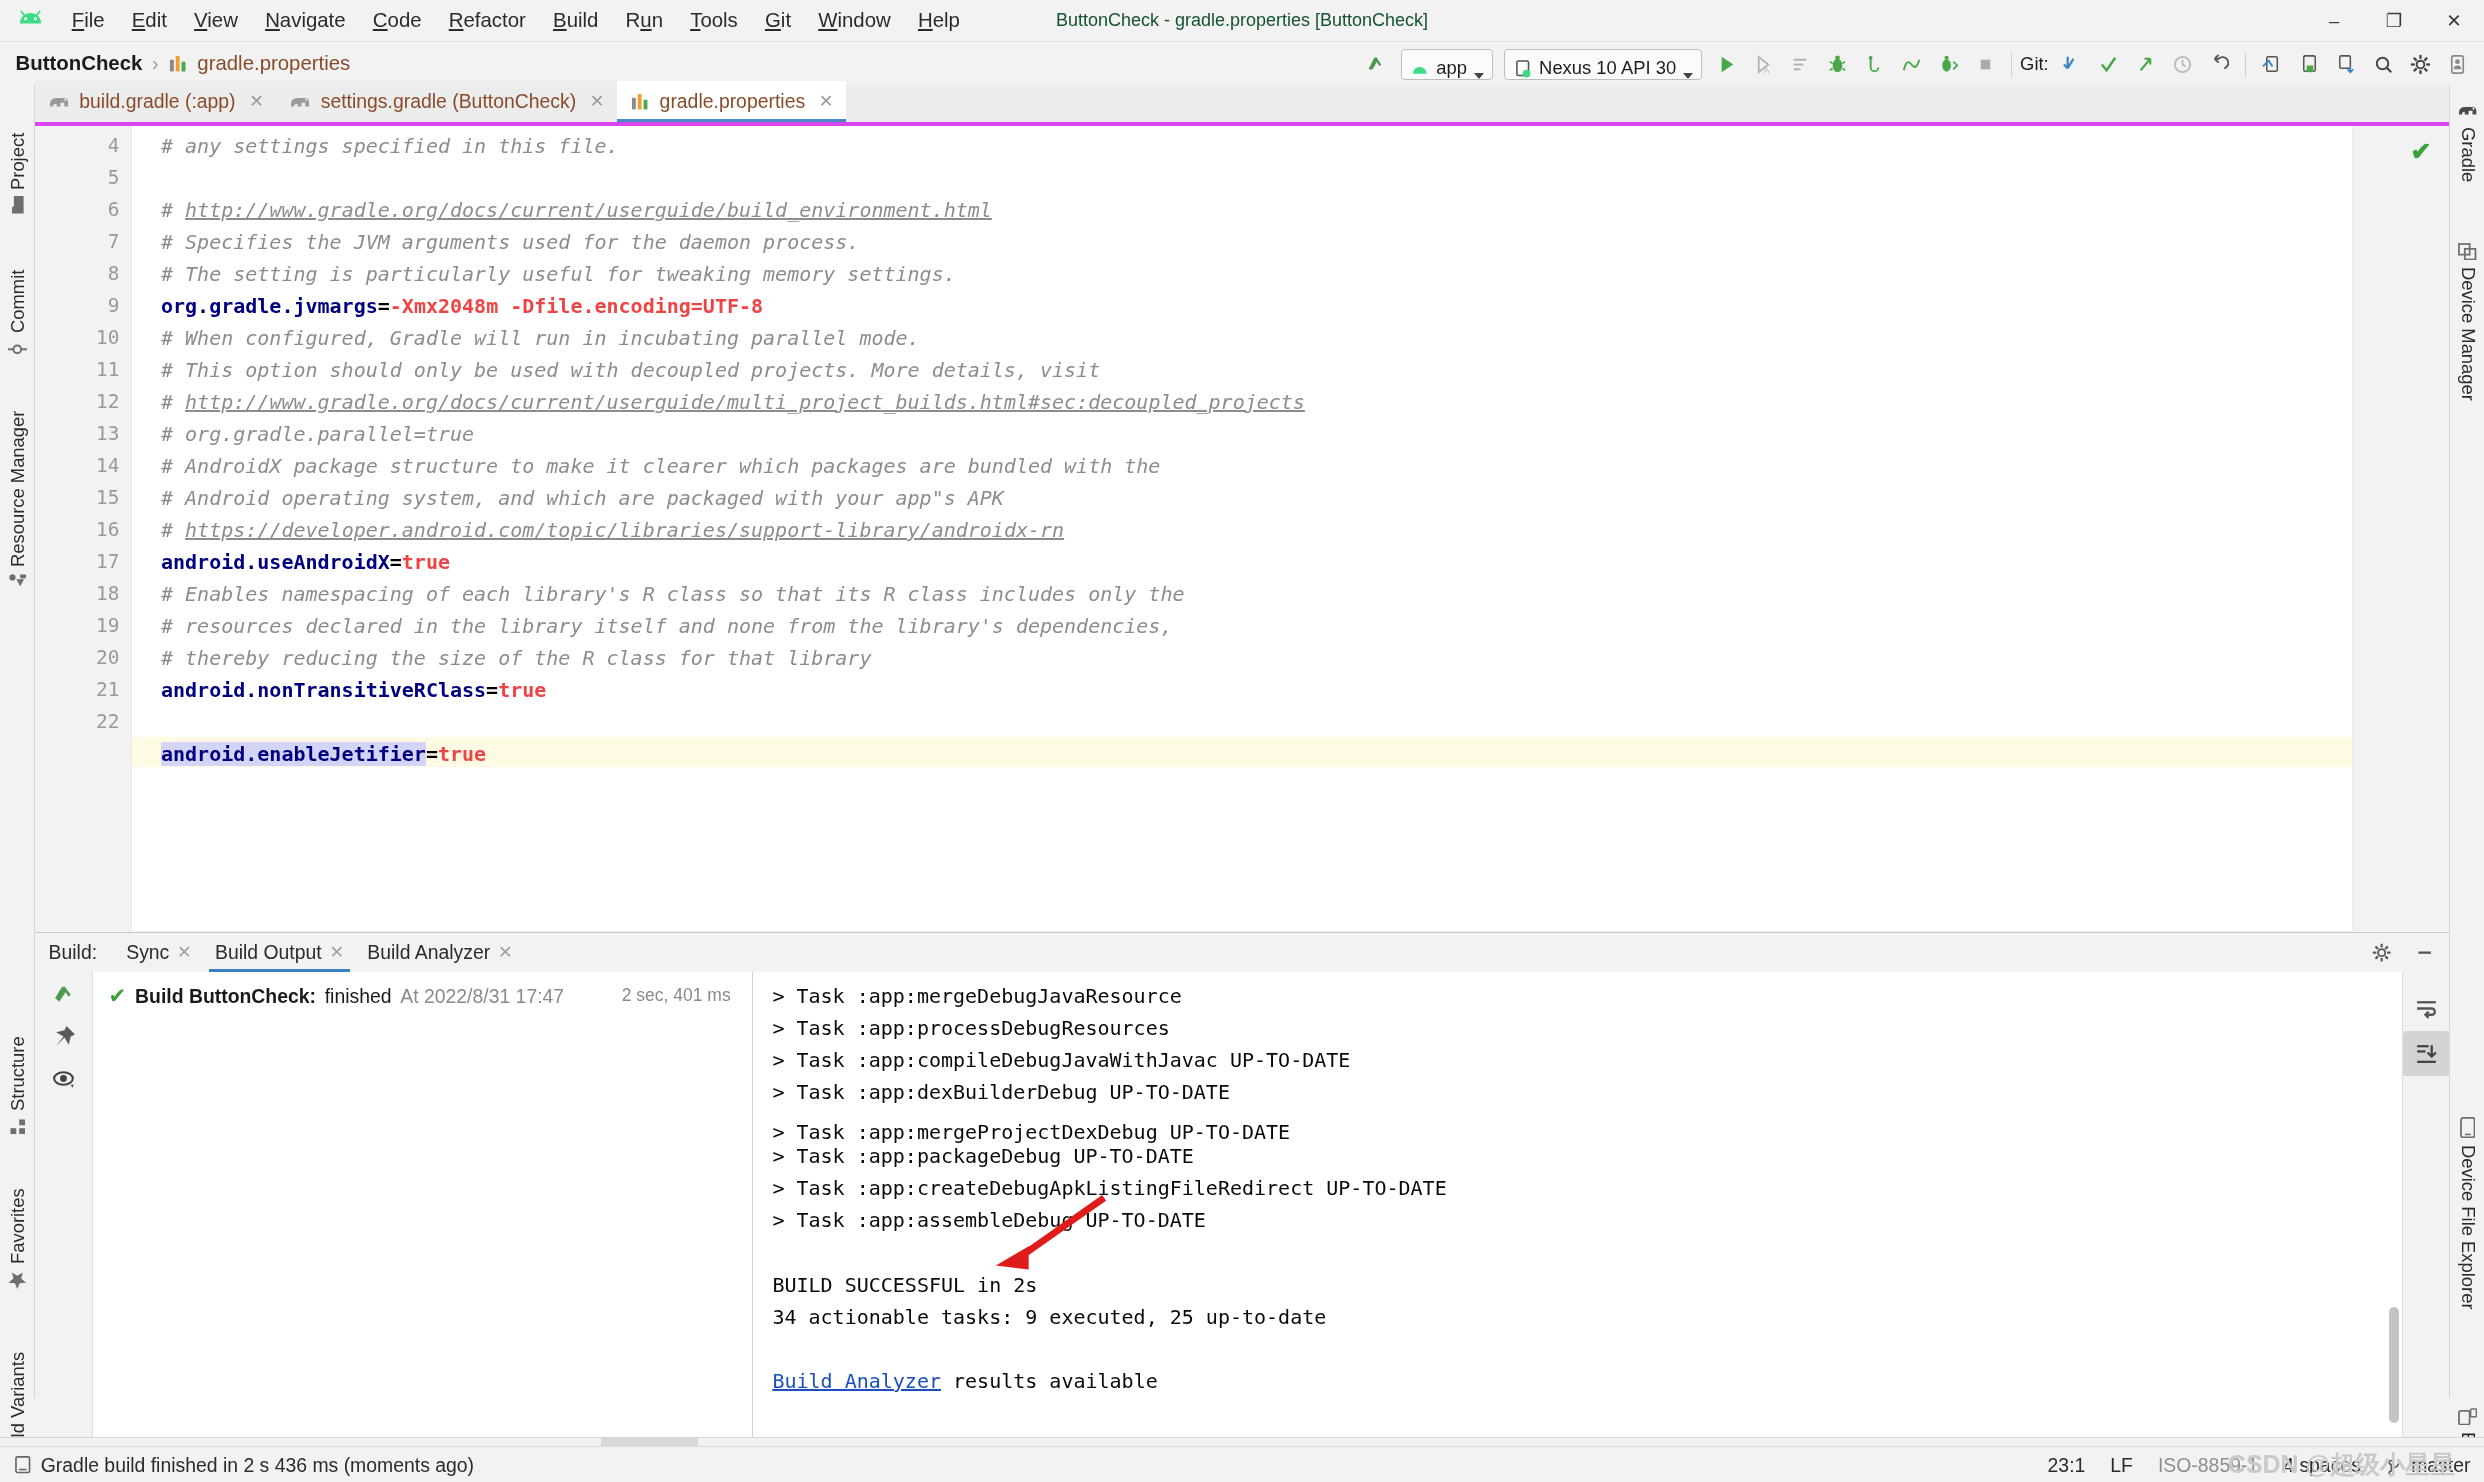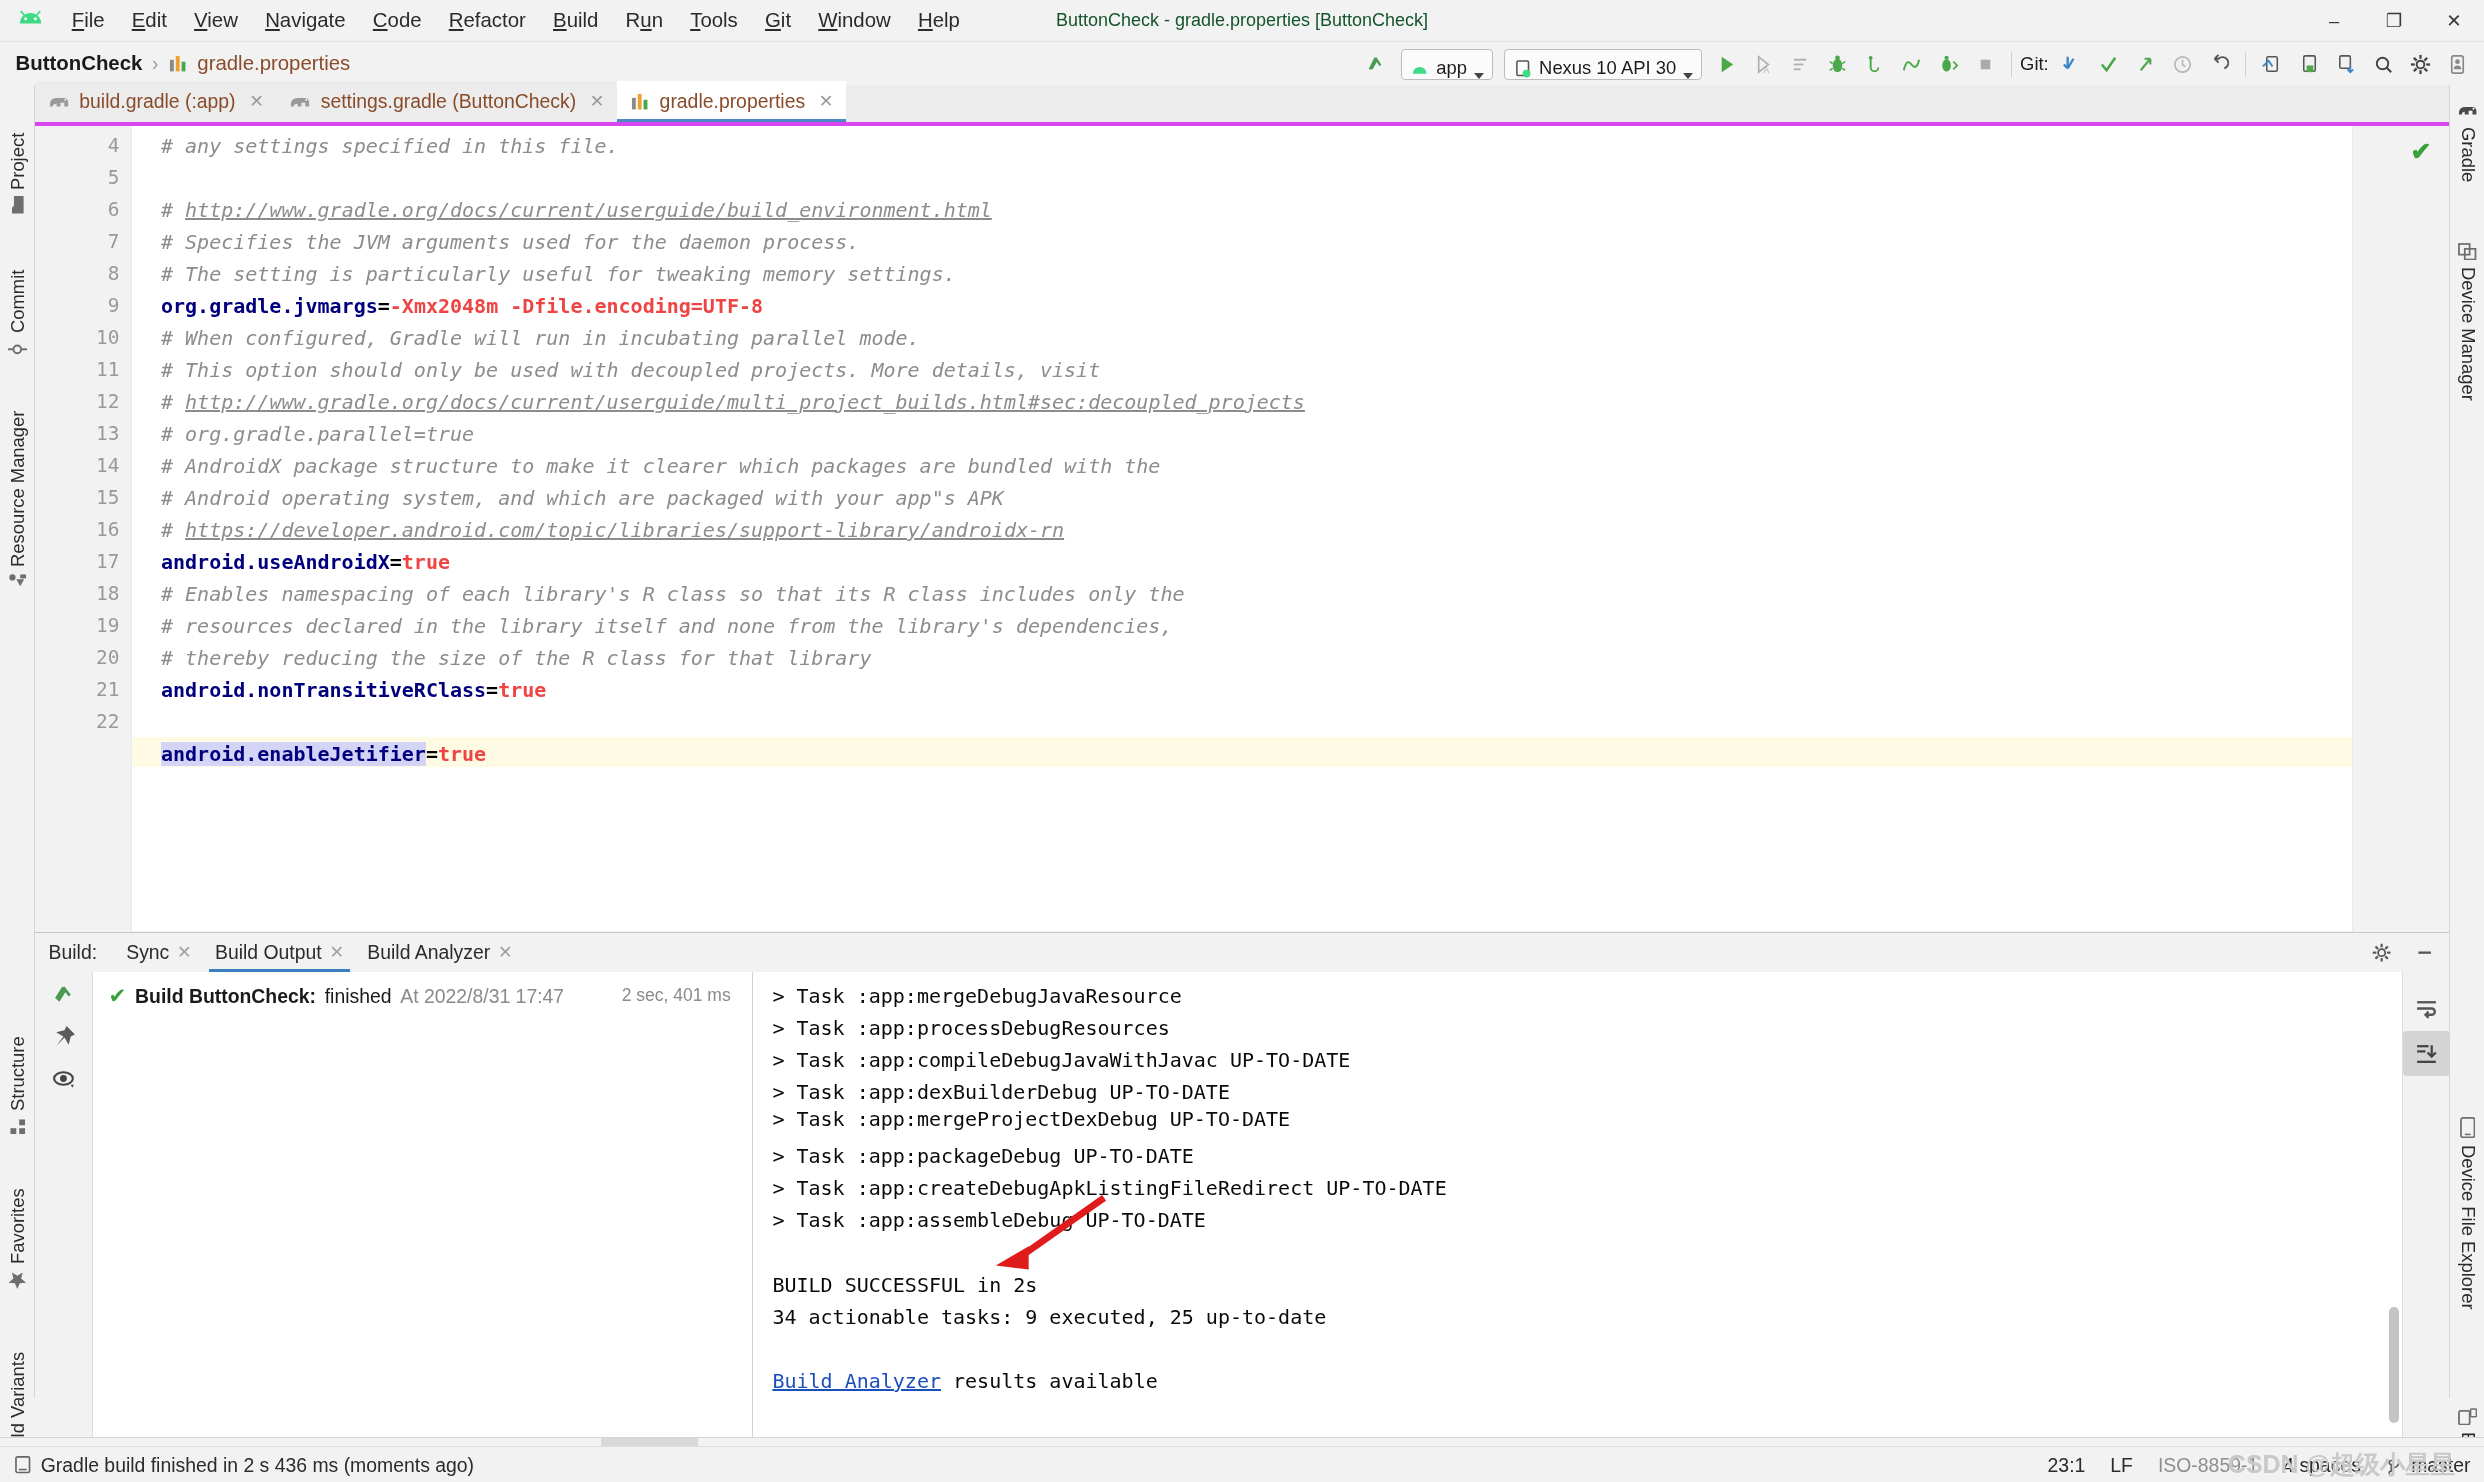--- a/index.html
+++ b/index.html
@@ -680,21 +680,21 @@
         <span style="color:#8a8a8a;">At 2022/8/31 17:47</span>
       </div>
       <div class="tree-time">2 sec, 401 ms</div>
     </div>
 
     <div class="bp-console">
       <div class="oline" style="top:11.6px">&gt; Task :app:mergeDebugJavaResource</div>
       <div class="oline" style="top:44px">&gt; Task :app:processDebugResources</div>
       <div class="oline" style="top:76px">&gt; Task :app:compileDebugJavaWithJavac UP-TO-DATE</div>
       <div class="oline" style="top:108px">&gt; Task :app:dexBuilderDebug UP-TO-DATE</div>
-      <div class="oline" style="top:135px">&gt; Task :app:mergeProjectDexDebug UP-TO-DATE</div>
+      <div class="oline" style="top:148px">&gt; Task :app:mergeProjectDexDebug UP-TO-DATE</div>
       <div class="oline" style="top:172px">&gt; Task :app:packageDebug UP-TO-DATE</div>
       <div class="oline" style="top:204px">&gt; Task :app:createDebugApkListingFileRedirect UP-TO-DATE</div>
       <div class="oline" style="top:236px">&gt; Task :app:assembleDebug UP-TO-DATE</div>
       <div class="oline" style="top:301px">BUILD SUCCESSFUL in 2s</div>
       <div class="oline" style="top:333px">34 actionable tasks: 9 executed, 25 up-to-date</div>
       <div class="oline" style="top:397px"><span class="olink">Build Analyzer</span><span> results available</span></div>
       <div class="vscroll" style="top:335px; height:116px;"></div>
     </div>
 
     <div class="bp-right-rail">

